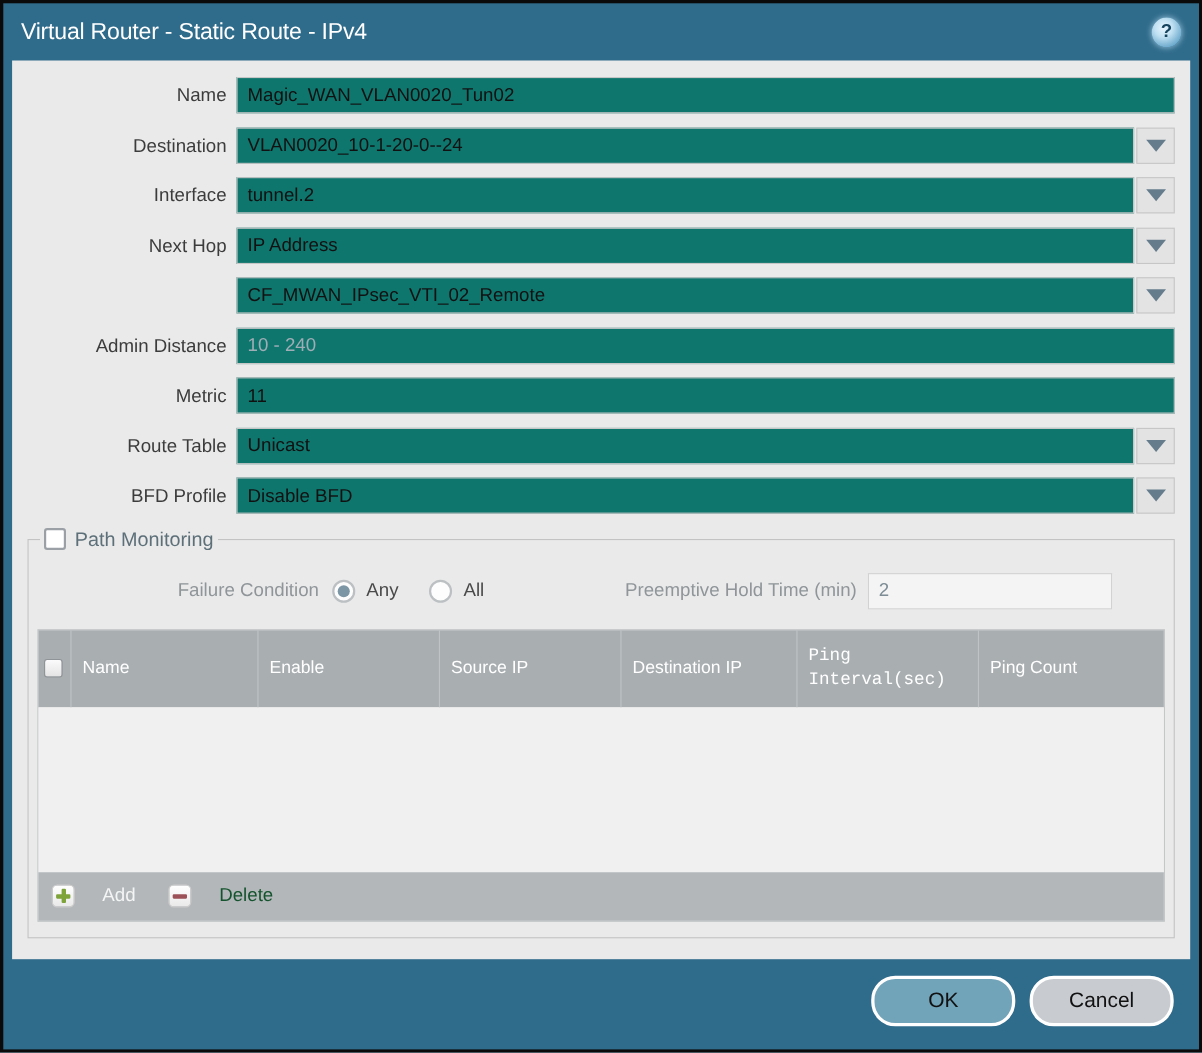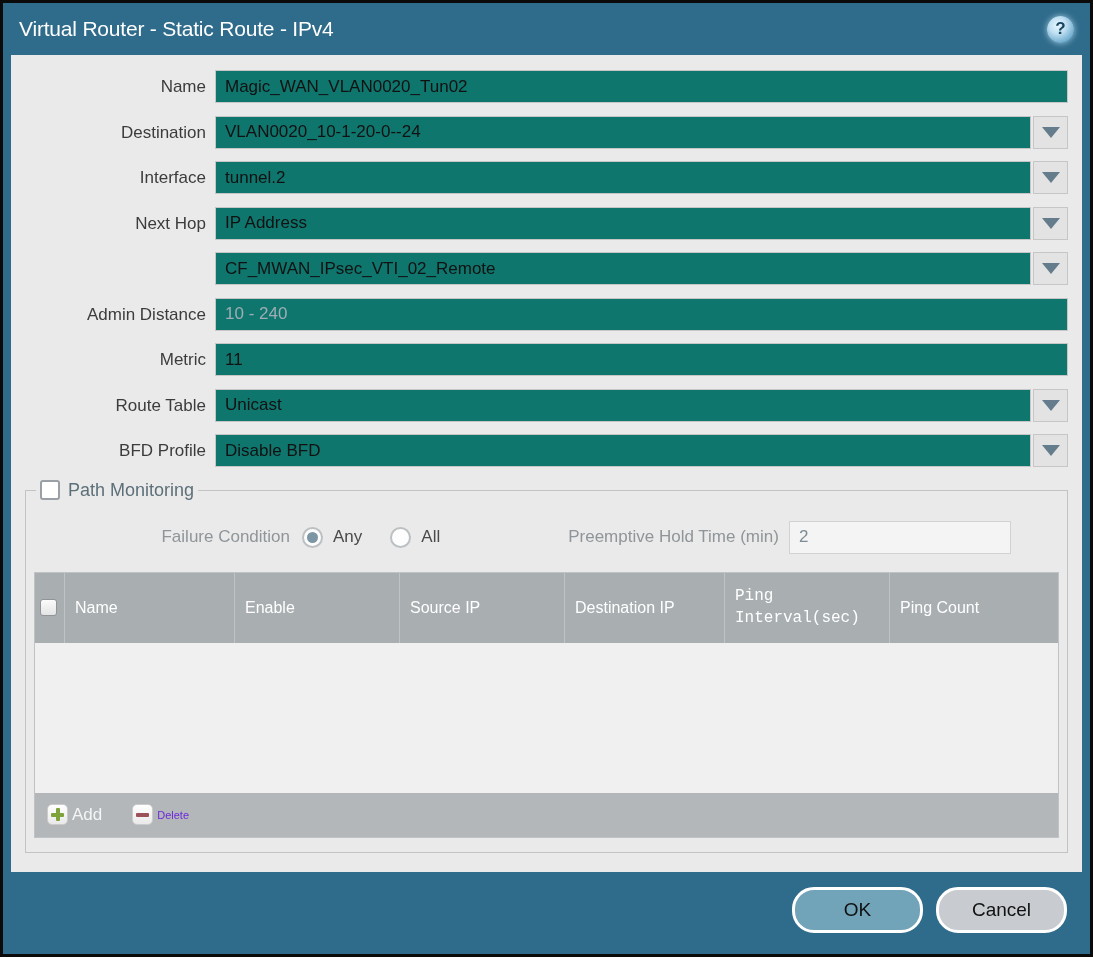--- a/index.html
+++ b/index.html
@@ -138,39 +138,39 @@
     background: linear-gradient(#fbfbfb, #e4e4e4);
     border: 1px solid #8f9498; cursor: pointer;
   }
   .t-body { height: 150px; background: #F0F0F0; }
 
   .t-toolbar {
     height: 44px; background: #B3B7BA;
     display: flex; align-items: center; gap: 30px;
     padding: 0 12px;
   }
-  .tb-btn { display: flex; align-items: center; gap: 4px; cursor: pointer; }
+  .tb-btn { display: flex; gap: 25px; cursor: pointer; }
   .tb-icon {
     width: 21px; height: 21px; border-radius: 5px;
     background: linear-gradient(#ffffff, #e9e9e9);
     border: 1px solid #cccccc;
     display: flex; align-items: center; justify-content: center;
     position: relative;
   }
   .icon-plus::before, .icon-plus::after {
     content: ""; position: absolute; background: #7fa33b; border-radius: 1px;
   }
   .icon-plus::before { width: 13px; height: 4px; }
   .icon-plus::after { width: 4px; height: 13px; }
   .icon-minus::before {
     content: ""; position: absolute; background: #9c5058; border-radius: 1px;
     width: 13px; height: 4px;
   }
   .tb-add-label { color: #f4f5f5; font-size: 17px; }
-  .tb-del-label { color: #6d28d9; font-size: 11px; }
+  .tb-del-label { color: #14532d; font-size: 17px; }
 
   
   .footer {
     flex: 0 0 82px;
     display: flex; align-items: center; justify-content: flex-end;
     gap: 13px; padding: 0 23px 6px 0;
   }
   .btn {
     width: 131px; height: 46px;
     border-radius: 22px; border: 3px solid #ffffff;

